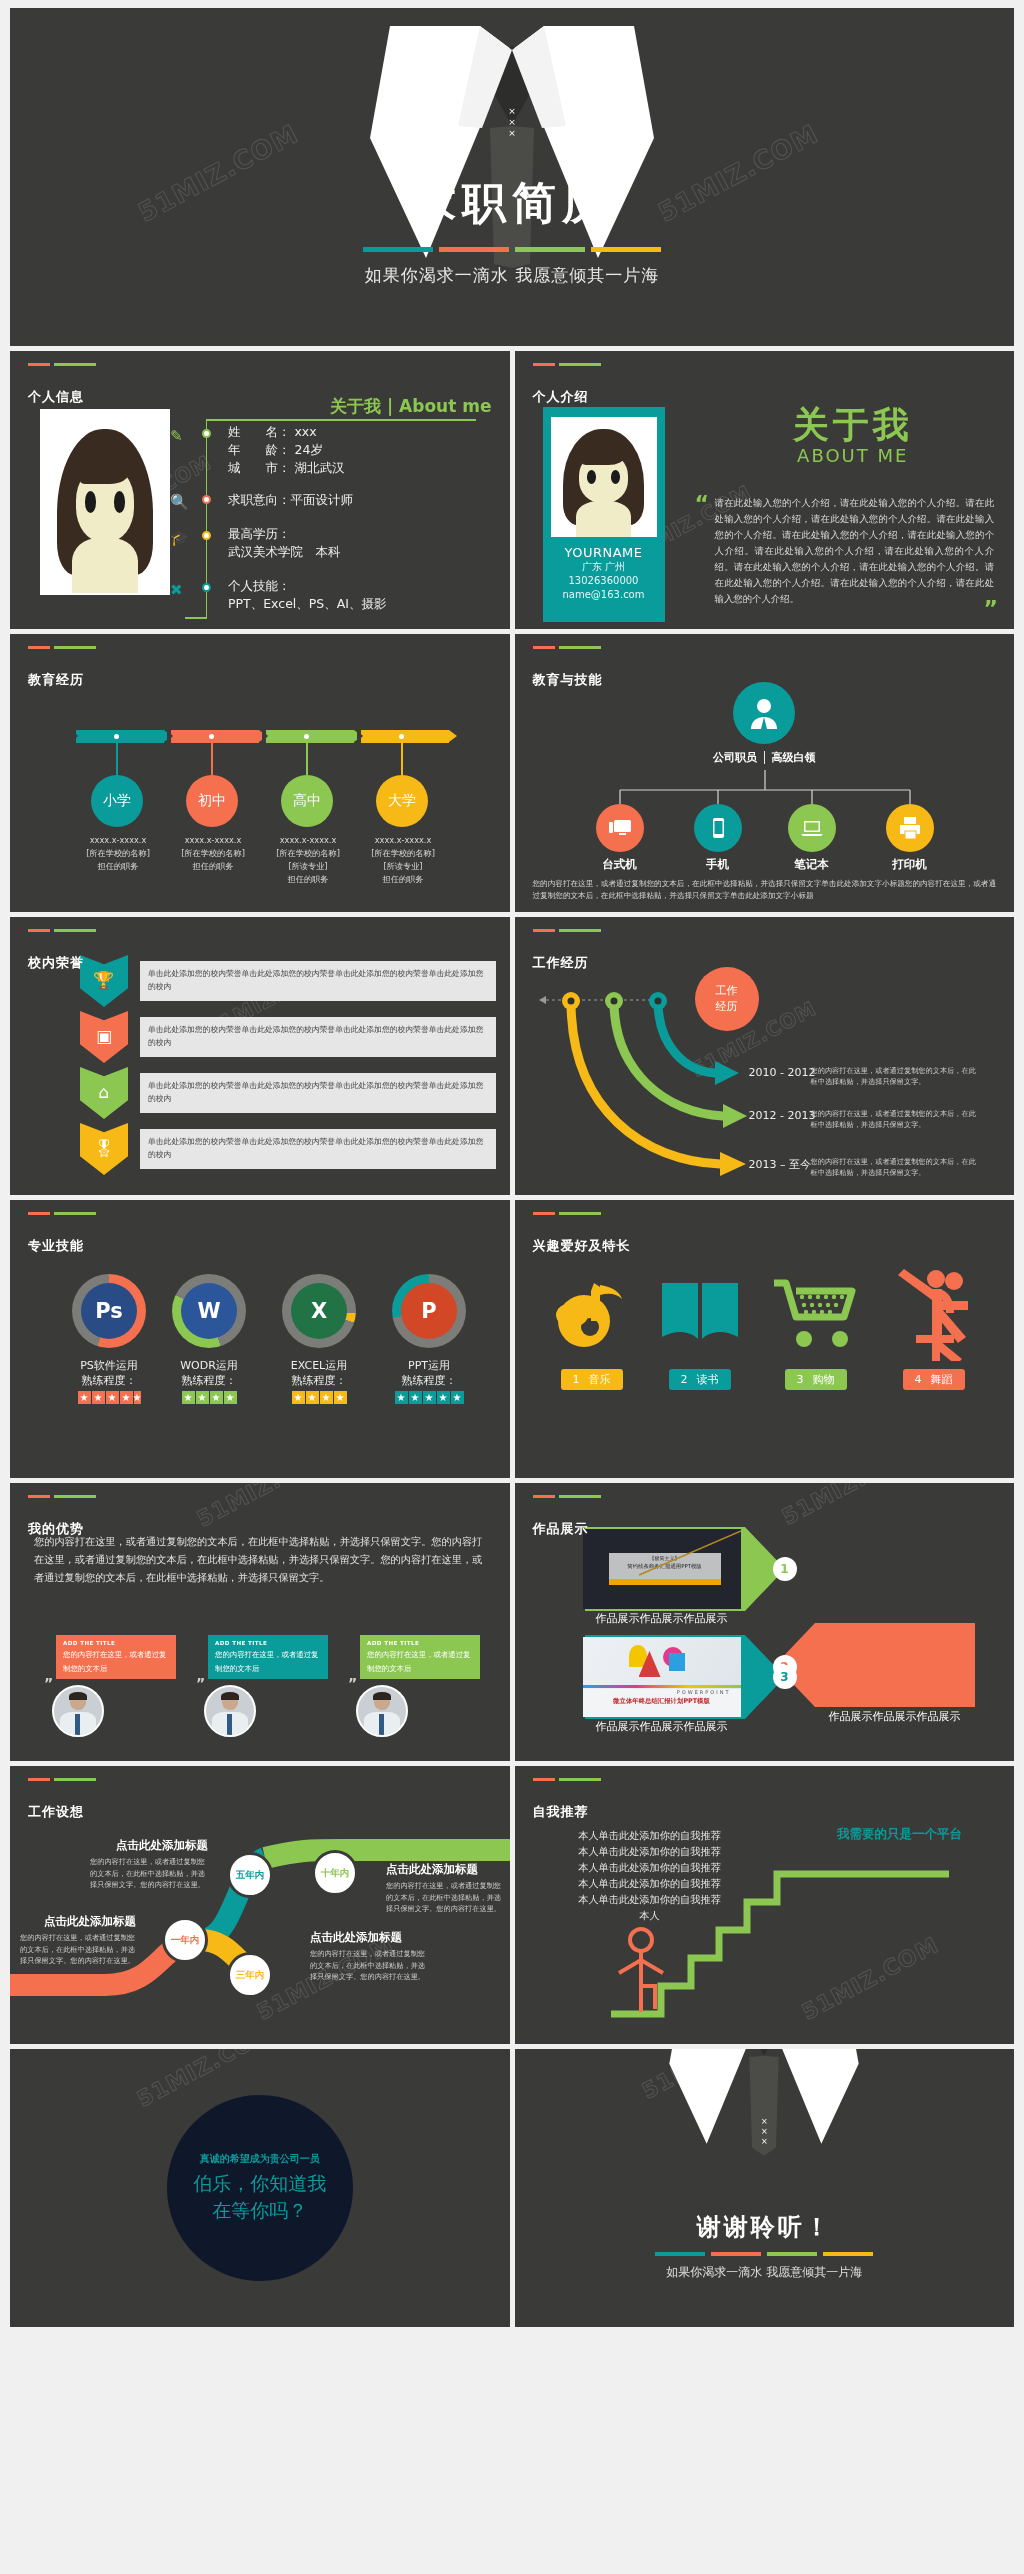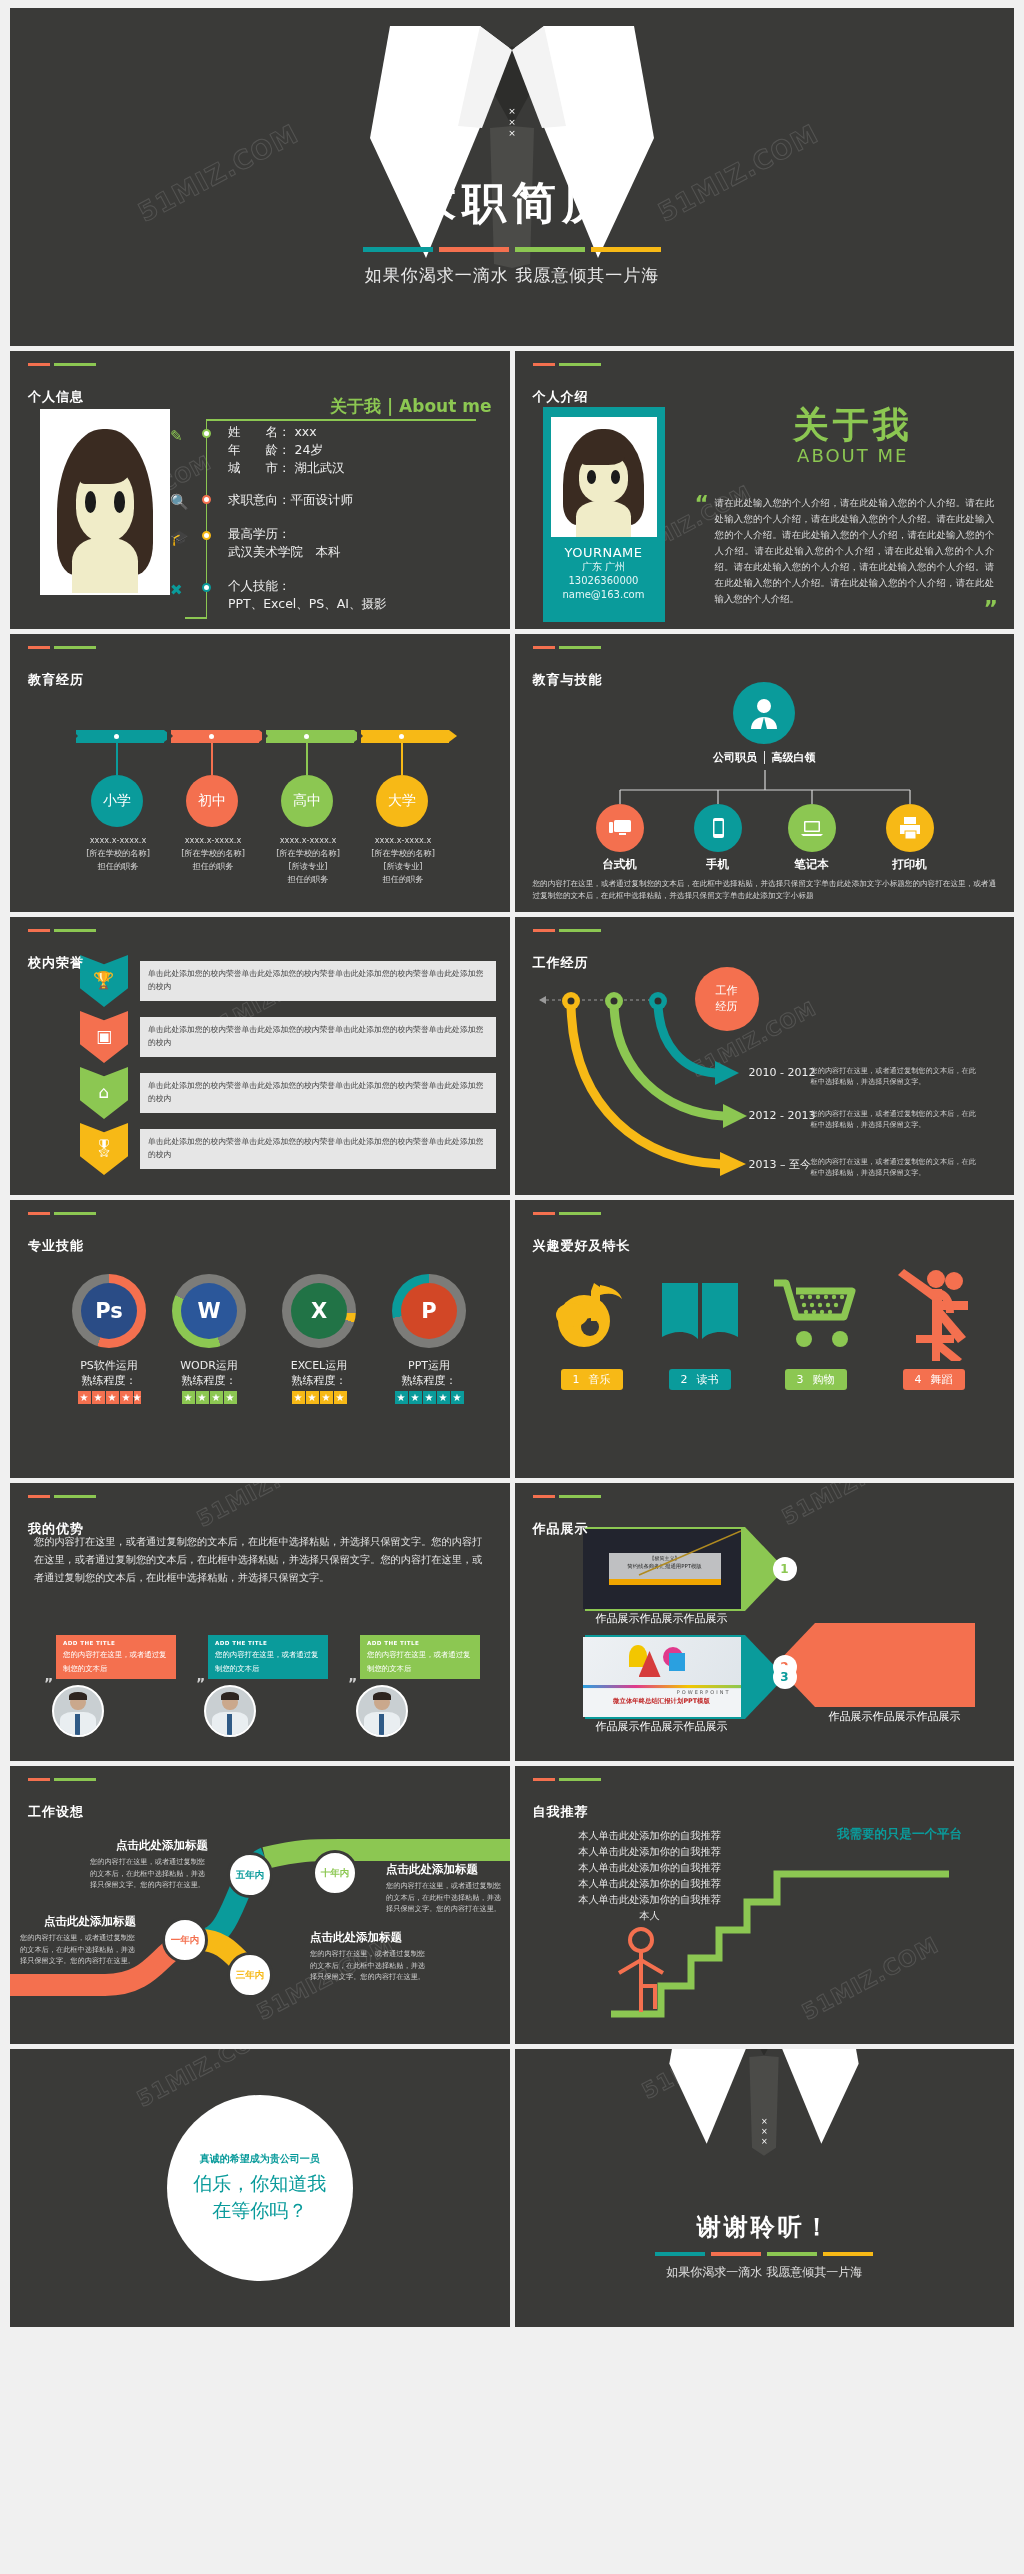--- a/index.html
+++ b/index.html
@@ -152,21 +152,21 @@
   .pnode{ position:absolute; width:46px;height:46px;border-radius:50%; background:#fff; border:3px solid #3a3a38;
     display:flex;align-items:center;justify-content:center; font-size:9.5px; font-weight:700;}
   .ph{ position:absolute; color:#fff; font-size:11.5px; font-weight:700;}
   .pt{ position:absolute; color:#cfcfcf; font-size:7.2px; line-height:11.5px; width:122px;}
 
   
   .srp{ position:absolute; left:60px; top:18px; width:150px; color:#e6e6e6; font-size:10.2px; line-height:16px; text-align:center;}
   .srh{ position:absolute; right:52px; top:16px; color:#0a9b9b; font-size:12.5px; font-weight:700;}
 
   
-  .bigcirc{ position:absolute; left:50%; top:50%; transform:translate(-50%,-50%); width:186px;height:186px;border-radius:50%; background:#ffffff;
+  .bigcirc{ position:absolute; left:50%; top:50%; transform:translate(-50%,-50%); width:186px;height:186px;border-radius:50%; background:#0f172a;
     display:flex;flex-direction:column;align-items:center;justify-content:center;}
   .bigcirc .s{ color:#0a9b9b; font-size:10px; font-weight:700; }
   .bigcirc .b{ color:#0a9b9b; font-size:19px; line-height:27px; text-align:center; margin-top:4px;}
 
   
   .thx{ position:absolute; left:0;right:0; top:162px; text-align:center;}
   .thx h3{ color:#fff; font-size:24px; font-weight:700; letter-spacing:3px;}
   .thx .rule{ margin:9px 0 8px;} .thx .rule i{ width:50px; height:4px;}
   .thx p{ color:#e2e2e2; font-size:12px;}
 </style>

